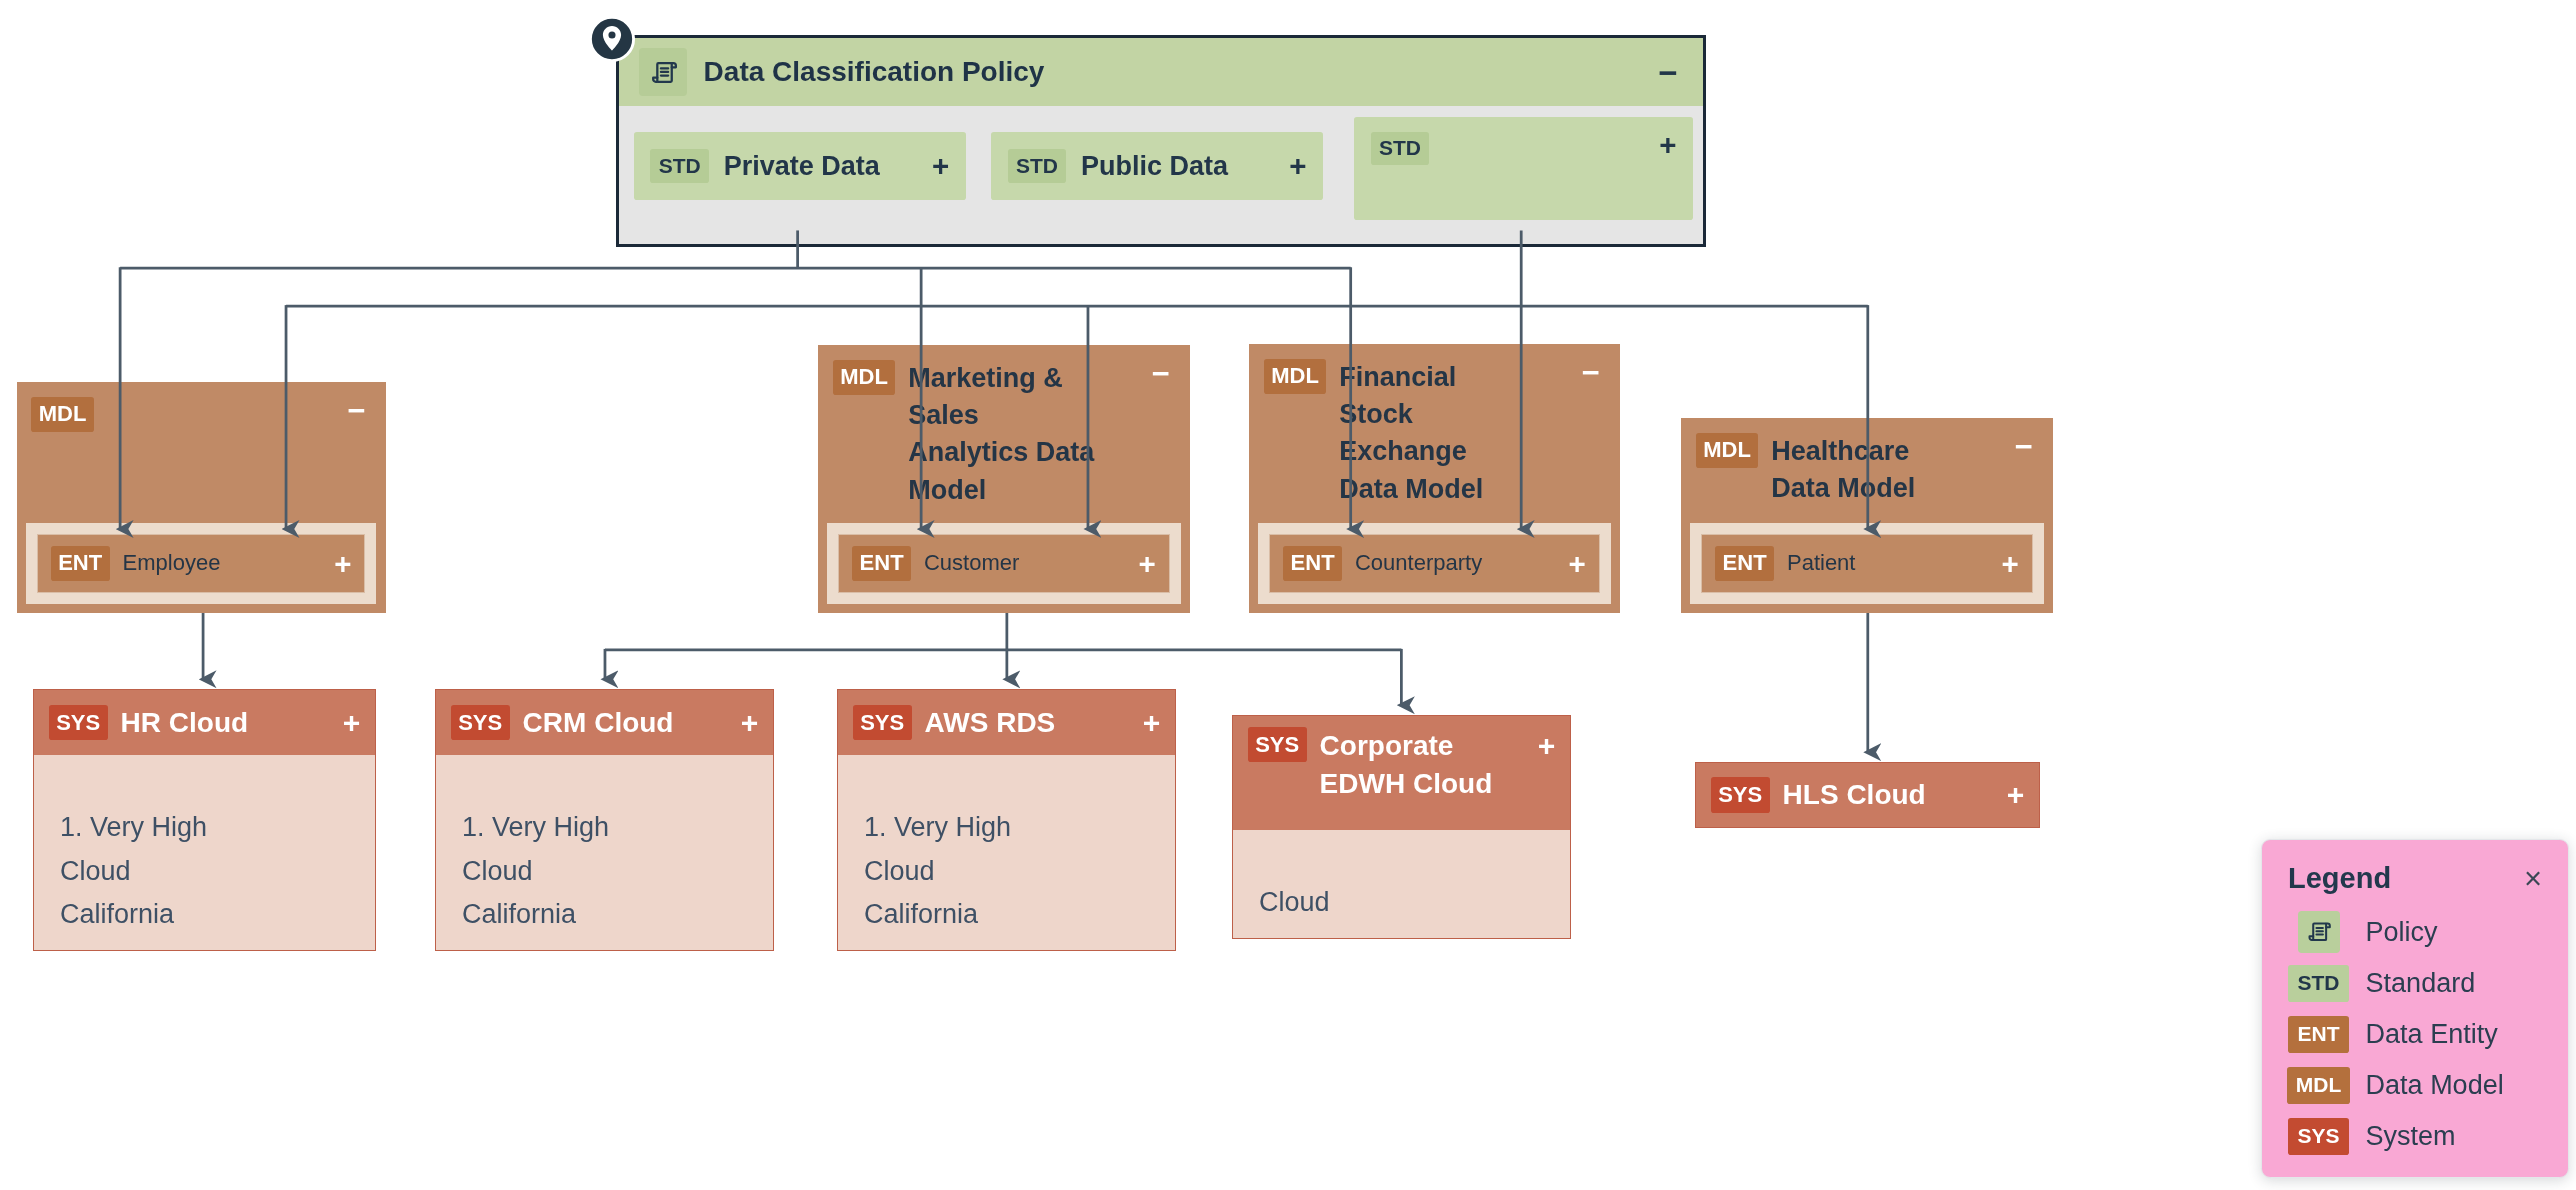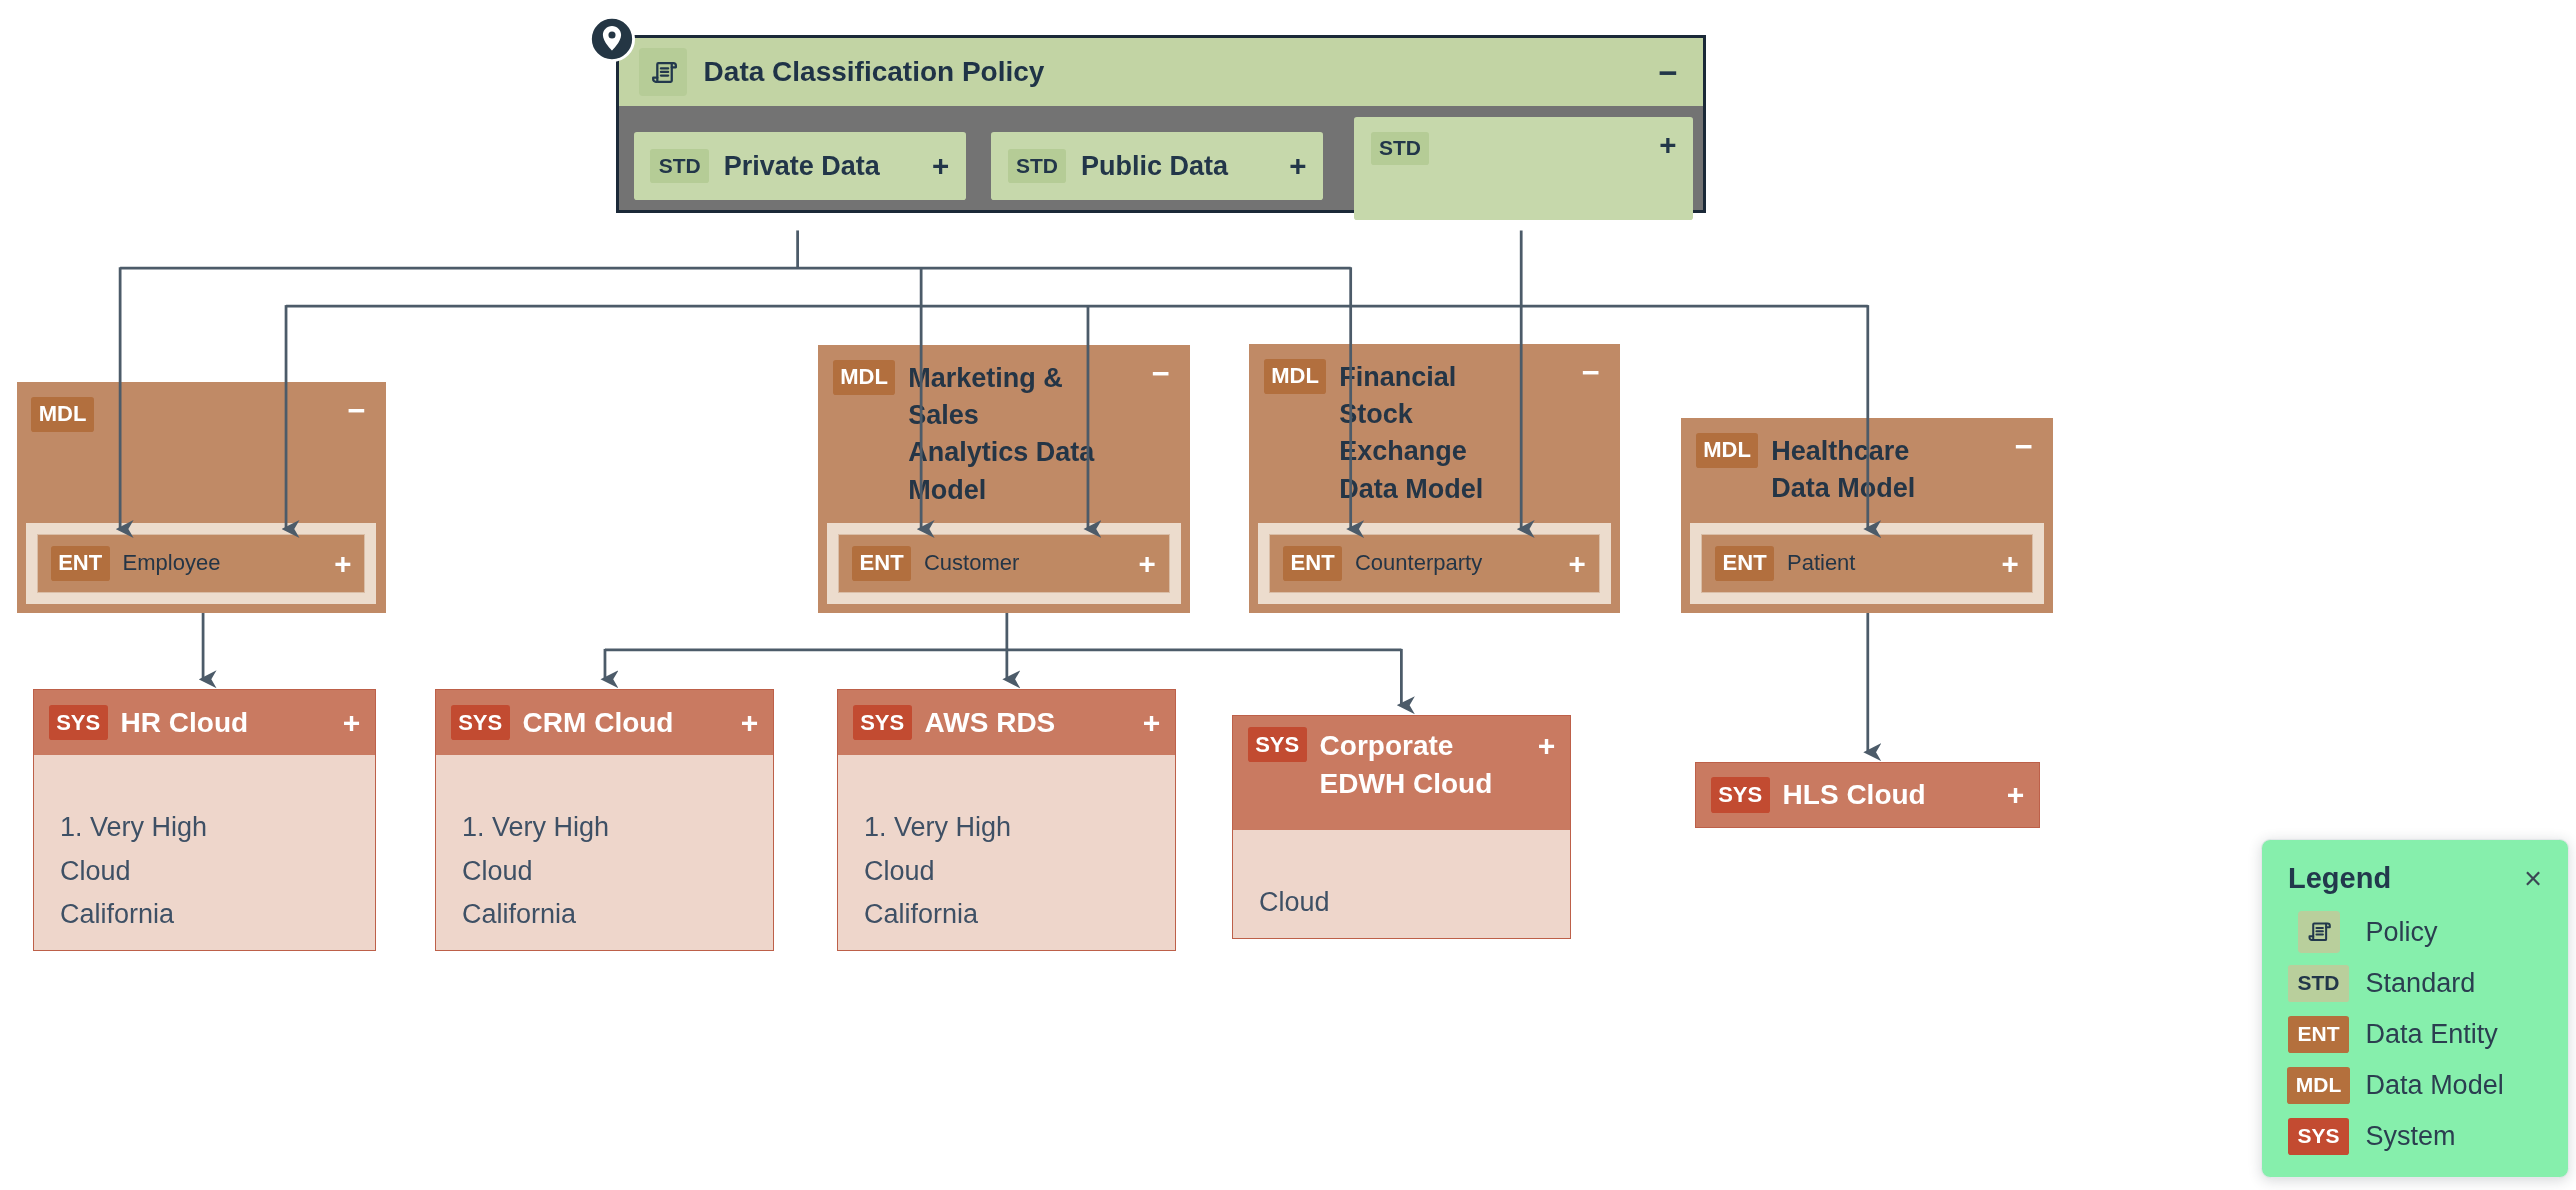--- a/index.html
+++ b/index.html
@@ -3,22 +3,22 @@
 <meta charset="utf-8">
 <style>
   html,body{margin:0;padding:0;background:#ffffff;}
   body{font-family:"Liberation Sans","DejaVu Sans",sans-serif;}
   .canvas{position:relative;width:2576px;height:1190px;background:#ffffff;overflow:hidden;}
 
   
   .connectors{position:absolute;left:0;top:0;width:2576px;height:1190px;z-index:6;pointer-events:none;}
 
   
-  .policy-box{position:absolute;left:616px;top:35px;width:1090px;height:178px;
-    border:3.7px solid #1b2938;background:#737373;box-sizing:border-box;z-index:2;}
+  .policy-box{position:absolute;left:616px;top:35px;width:1090px;height:212px;
+    border:3.7px solid #1b2938;background:#e5e5e5;box-sizing:border-box;z-index:2;}
   .policy-header{height:68px;background:#c2d4a4;display:flex;align-items:center;padding:0 20px;gap:16.6px;}
   .policy-icon-chip{width:48px;height:48px;background:#b6cc97;border-radius:3.7px;
     display:flex;align-items:center;justify-content:center;flex:0 0 auto;}
   .policy-title{font-size:28px;font-weight:bold;color:#1f3347;flex:1;}
   .collapse-btn{font-size:33px;font-weight:bold;color:#223649;line-height:1;padding:0 5.5px;cursor:pointer;}
   .std-chip{position:absolute;background:#c6d8ab;border-radius:2.8px;display:flex;align-items:center;
     padding:0 16.6px;box-sizing:border-box;gap:14.8px;}
   .std-chip.std1{left:14.8px;top:94px;width:332px;height:68px;}
   .std-chip.std2{left:372px;top:94px;width:332px;height:68px;}
   .std-chip.std3{left:735px;top:79px;width:339px;height:103px;align-items:flex-start;padding-top:13px;}
@@ -61,21 +61,21 @@
   .s5 .system-header{height:64px;}
   .badge-sys{background:#c24b31;color:#ffffff;font-size:22px;padding:4.6px 7.4px;}
   .system-title{font-size:28px;font-weight:bold;color:#ffffff;line-height:1.35;}
   .s4 .system-title{max-width:184px;}
   .system-header .expand-btn{color:#ffffff;font-size:30px;}
   .s4 .system-header .expand-btn{margin-top:3.7px;}
   .system-body{padding:13px 26px;margin-top:38px;}
   .attr-line{font-size:27px;color:#3e5065;line-height:1.62;}
 
   
-  .legend{position:absolute;left:2261px;top:839px;width:308px;height:339px;background:#86efac;
+  .legend{position:absolute;left:2261px;top:839px;width:308px;height:339px;background:#f9a8d4;
     border:0.9px solid #e4e7ea;border-radius:9.2px;box-shadow:0 2.8px 13px rgba(40,50,60,.18);
     box-sizing:border-box;padding:22px 26px;z-index:10;}
   .legend-header{display:flex;align-items:center;justify-content:space-between;}
   .legend-title{font-size:29px;font-weight:bold;color:#22384c;}
   .legend-close{font-size:31px;color:#3b4754;line-height:1;cursor:pointer;}
   .legend-rows{margin-top:16.6px;display:flex;flex-direction:column;gap:10px;justify-content:space-between;}
   .legend-row{display:flex;align-items:center;height:41px;}
   .legend-chip-col{width:61px;display:flex;justify-content:center;flex:0 0 auto;}
   .legend-chip{border-radius:2.8px;font-size:21px;font-weight:bold;padding:6.5px 9.2px;}
   .legend-chip.green{background:#b9cf9c;color:#223649;}

